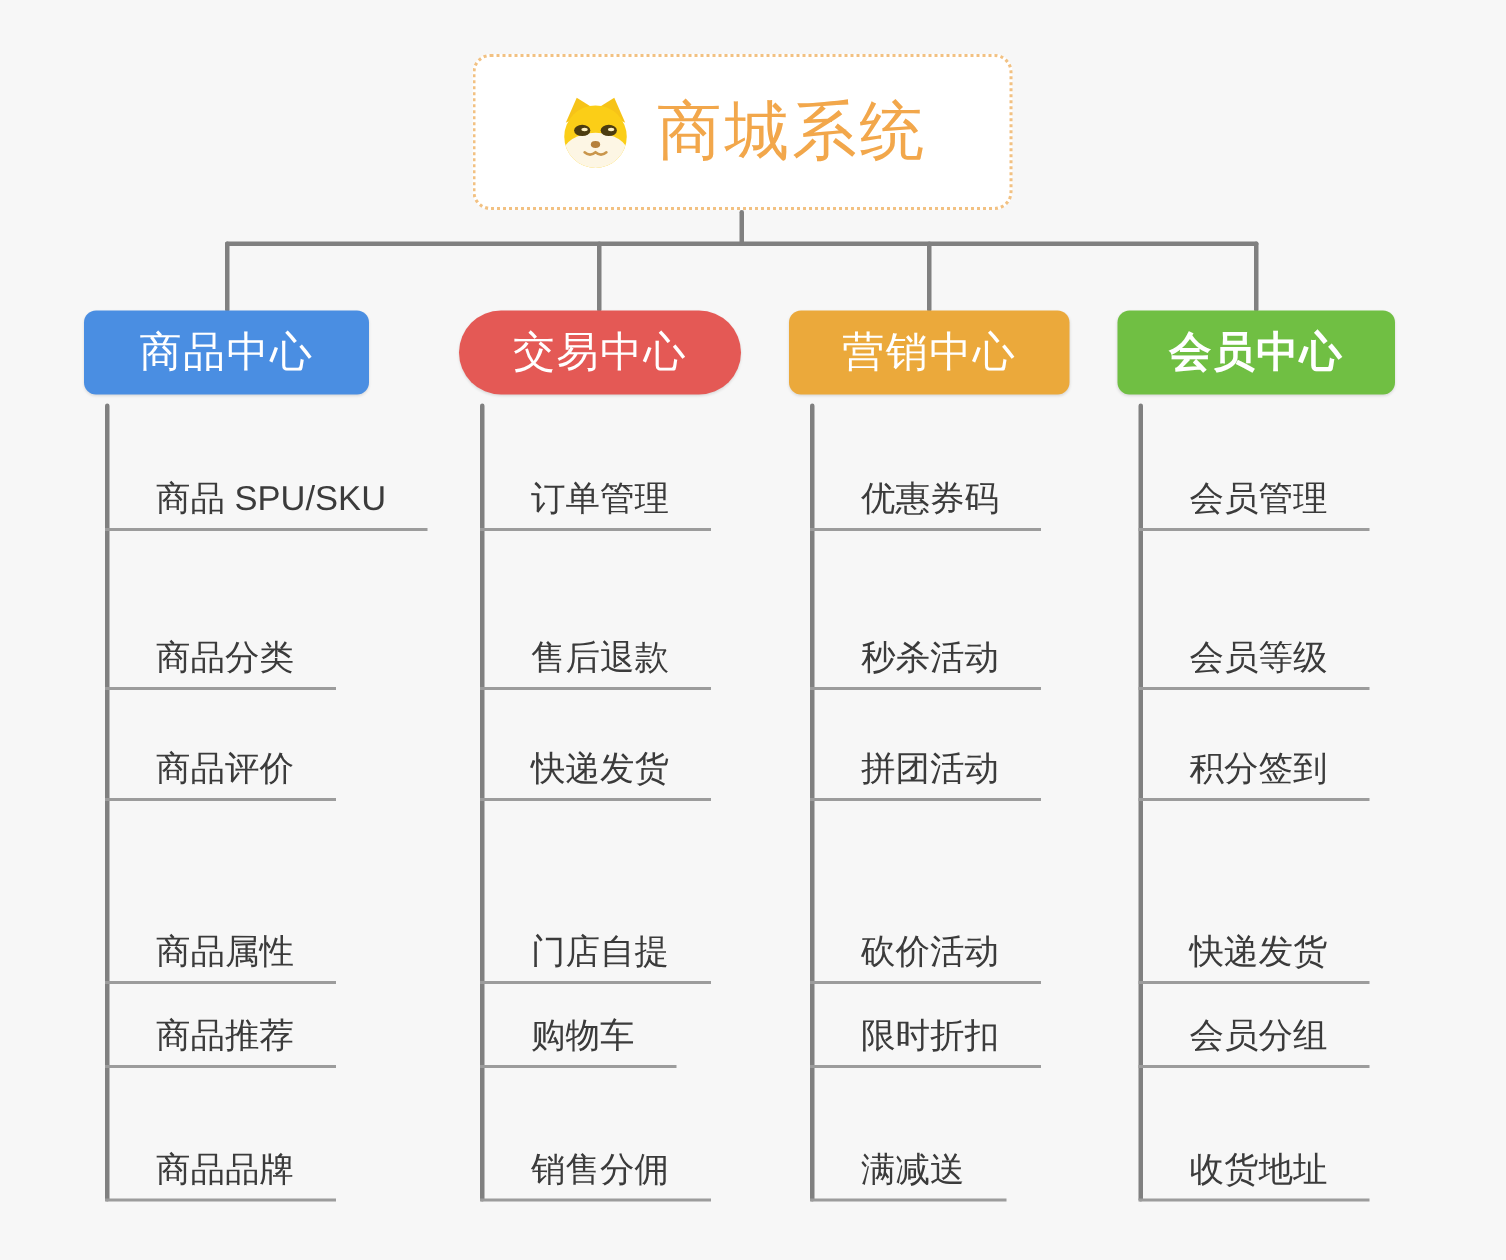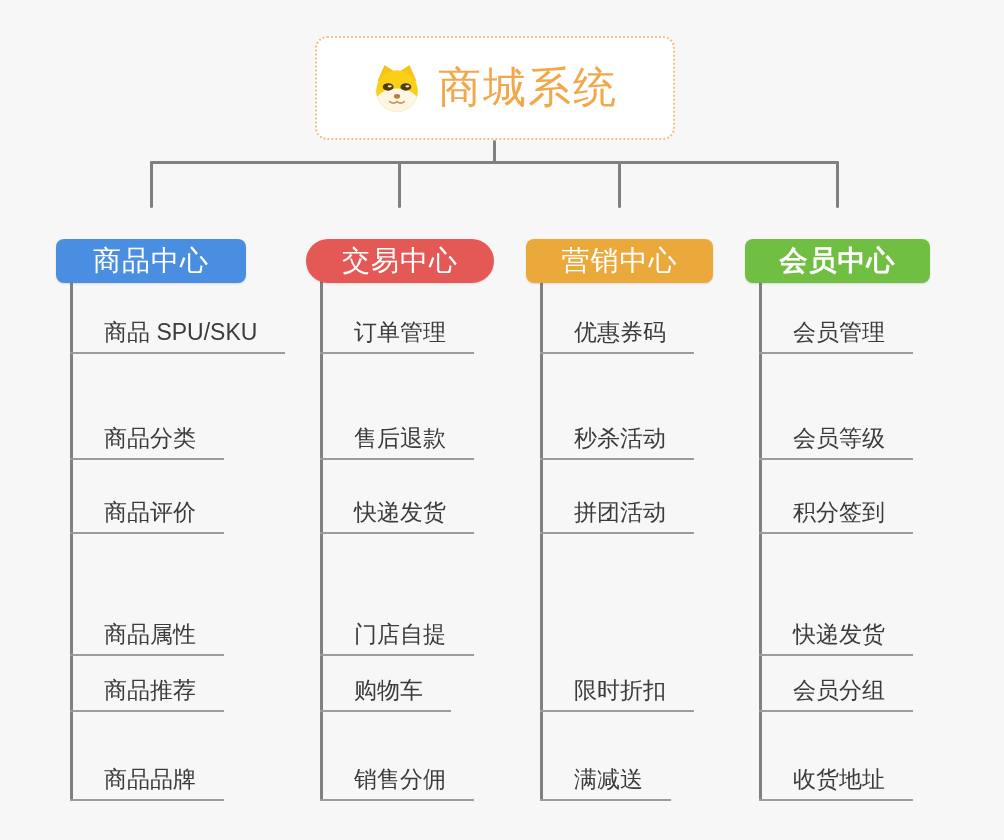--- a/index.html
+++ b/index.html
@@ -51,31 +51,30 @@
     letter-spacing: 2px;
     color: var(--root-text, #f2a74b);
     white-space: nowrap;
   }
   .dog-icon { width: 50px; height: 50px; flex: 0 0 auto; }
 
   
   .branch {
     position: absolute;
     top: 207px;
-    height: 44px;
+    height: 56px;
     border-radius: 8px;
     color: #ffffff;
     font-size: 28px;
     letter-spacing: 1px;
     display: flex;
     align-items: center;
     justify-content: center;
     box-shadow: 0 1px 2px rgba(0,0,0,0.12);
     white-space: nowrap;
-    margin-top: 32px;
   }
   .branch-1 { left: 56px;  width: 190px; }
   .branch-2 { left: 306px; width: 188px; }
   .branch-3 { left: 526px; width: 187px; }
   .branch-4 { left: 745px; width: 185px; font-weight: bold; }
 
   
   .leaf {
     position: absolute;
     display: inline-block;
@@ -157,20 +156,21 @@
   <div class="leaf col-2 row-1">订单管理</div>
   <div class="leaf col-2 row-2">售后退款</div>
   <div class="leaf col-2 row-3">快递发货</div>
   <div class="leaf col-2 row-4">门店自提</div>
   <div class="leaf col-2 row-5">购物车</div>
   <div class="leaf col-2 row-6">销售分佣</div>
 
   <div class="leaf col-3 row-1">优惠券码</div>
   <div class="leaf col-3 row-2">秒杀活动</div>
   <div class="leaf col-3 row-3">拼团活动</div>
+  <div class="leaf col-3 row-4">砍价活动</div>
   <div class="leaf col-3 row-5">限时折扣</div>
   <div class="leaf col-3 row-6">满减送</div>
 
   <div class="leaf col-4 row-1">会员管理</div>
   <div class="leaf col-4 row-2">会员等级</div>
   <div class="leaf col-4 row-3">积分签到</div>
   <div class="leaf col-4 row-4">快递发货</div>
   <div class="leaf col-4 row-5">会员分组</div>
   <div class="leaf col-4 row-6">收货地址</div>
 

